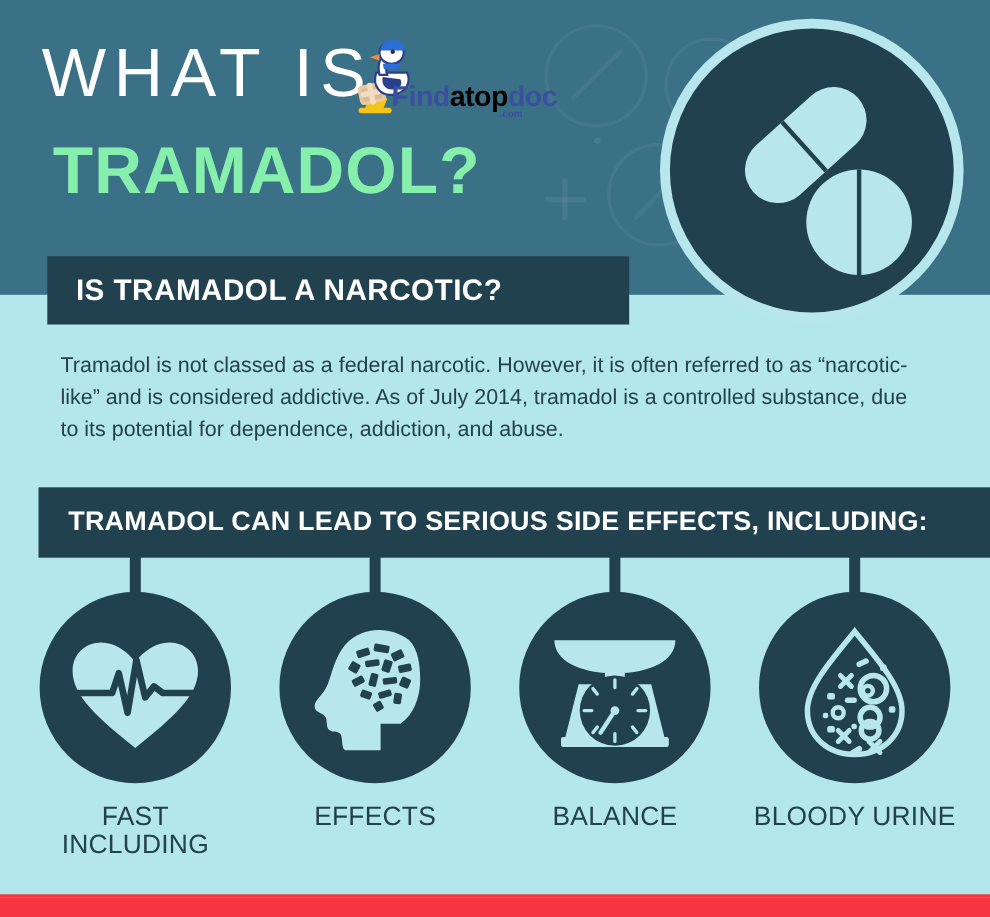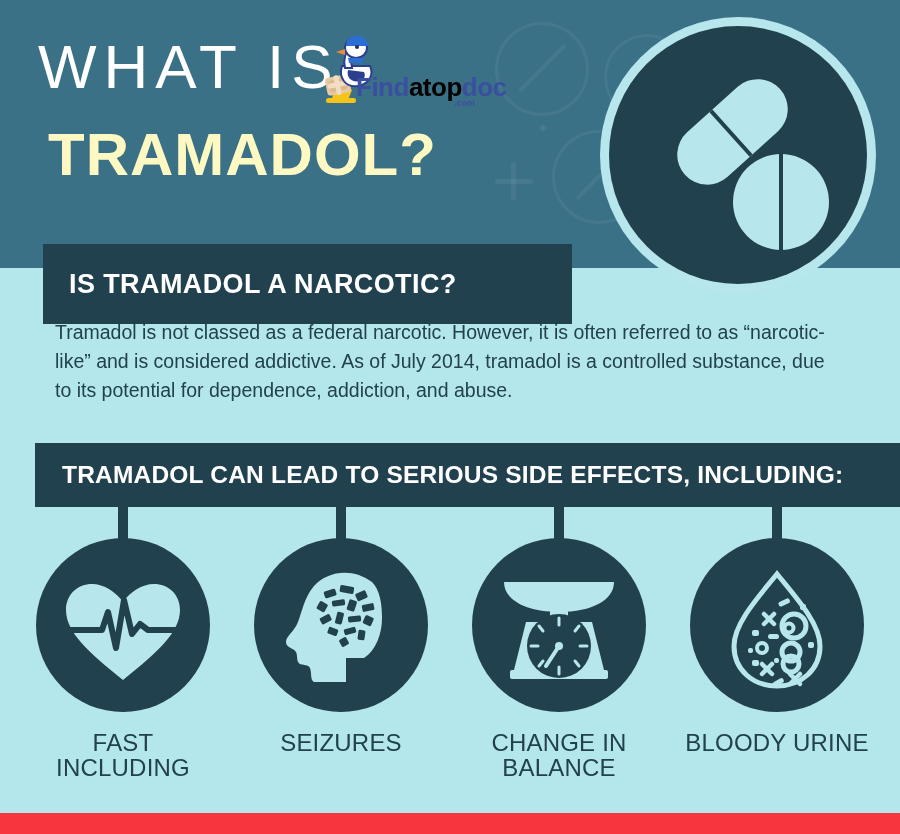--- a/index.html
+++ b/index.html
@@ -27,21 +27,21 @@
   .deco-plus-h,.deco-plus-v{position:absolute;background:rgba(255,255,255,0.06);border-radius:2px;}
 
   .what-is{
     position:absolute;left:38px;top:36px;
     font-size:62px;letter-spacing:7px;color:#ffffff;
     font-weight:300;line-height:1;
     white-space:nowrap;
   }
   .tramadol{
     position:absolute;left:48px;top:125px;
-    font-size:60px;letter-spacing:1px;color:#fef9c3;
+    font-size:60px;letter-spacing:1px;color:#86efac;
     font-weight:bold;line-height:1;white-space:nowrap;
   }
 
   
   .logo{position:absolute;left:312px;top:36px;width:180px;height:74px;}
   .logo-text{
     position:absolute;left:44px;top:38px;
     font-size:26px;font-weight:bold;color:#3b4fa0;
     letter-spacing:-0.5px;line-height:1;white-space:nowrap;
   }
@@ -57,21 +57,21 @@
     position:absolute;inset:0;border-radius:50%;
     background:#b7e7ec;
   }
   .pill-disc{
     position:absolute;left:9px;top:9px;width:258px;height:258px;
     border-radius:50%;background:#22414f;
   }
 
   
   .ribbon1{
-    position:absolute;left:43px;top:244px;width:529px;height:80px;
+    position:absolute;left:43px;top:233px;width:529px;height:62px;
     background:#22414f;
     display:flex;align-items:center;
   }
   .ribbon1 span{
     color:#ffffff;font-size:27px;font-weight:bold;letter-spacing:0.4px;
     margin-left:26px;white-space:nowrap;
   }
   .ribbon2{
     position:absolute;left:35px;top:443px;width:898px;height:64px;
     background:#22414f;display:flex;align-items:center;
@@ -237,21 +237,21 @@
             <rect x="94" y="78" width="13" height="6" rx="1.5" transform="rotate(-6 100 81)"></rect>
             <rect x="110" y="78" width="9" height="9" rx="1.5" transform="rotate(24 114 82)"></rect>
             <rect x="74" y="90" width="10" height="7" rx="1.5" transform="rotate(20 79 93)"></rect>
             <rect x="90" y="90" width="12" height="6" rx="1.5" transform="rotate(-16 96 93)"></rect>
             <rect x="104" y="92" width="7" height="10" rx="1.5" transform="rotate(8 107 97)"></rect>
             <rect x="86" y="100" width="8" height="8" rx="1.5" transform="rotate(-30 90 104)"></rect>
           </g>
         </svg>
       </div>
       <div class="label">
-        <div>SEIZURES</div>
+        <div>EFFECTS</div>
         <div></div>
       </div>
     </div>
 
     <div class="item" style="left:450px;">
       <div class="stem"></div>
       <div class="circle">
         <svg width="174" height="174" viewBox="0 0 174 174">
 
           <path d="M32 44 L142 44 C142 62 120 74 87 74 C54 74 32 62 32 44 Z" fill="#b7e7ec"></path>
@@ -273,21 +273,20 @@
             <line x1="67" y1="128" x2="71" y2="123"></line>
             <line x1="59" y1="108" x2="66" y2="108"></line>
             <line x1="67" y1="88" x2="71" y2="93"></line>
           </g>
 
           <line x1="87" y1="108" x2="74" y2="128" stroke="#b7e7ec" stroke-width="4" stroke-linecap="round"></line>
           <circle cx="87" cy="108" r="4" fill="#b7e7ec"></circle>
         </svg>
       </div>
       <div class="label">
-        <div>CHANGE IN</div>
         <div>BALANCE</div>
       </div>
     </div>
 
     <div class="item" style="left:668px;">
       <div class="stem"></div>
       <div class="circle">
         <svg width="174" height="174" viewBox="0 0 174 174">
           <path d="M87 36 C112 66 130 88 130 108 C130 132 111 148 87 148 C63 148 44 132 44 108 C44 88 62 66 87 36 Z" fill="none" stroke="#b7e7ec" stroke-width="5"></path>
           <g fill="#b7e7ec">

